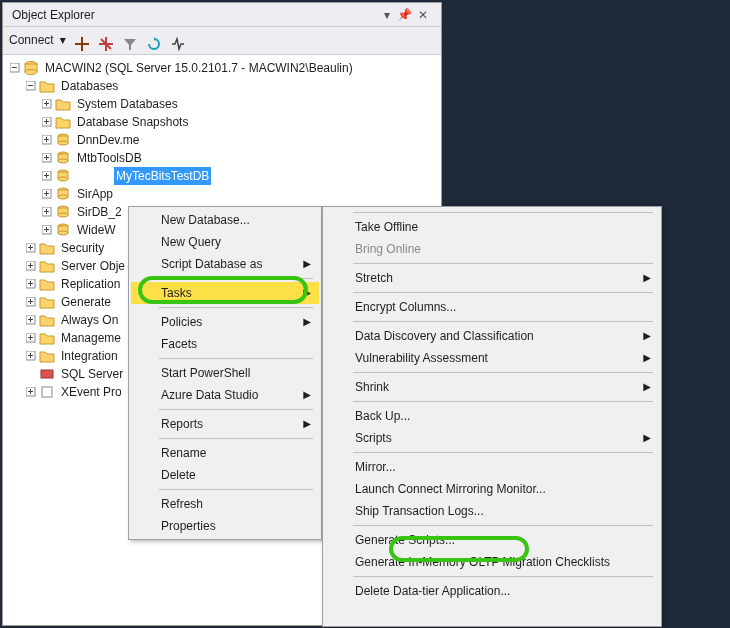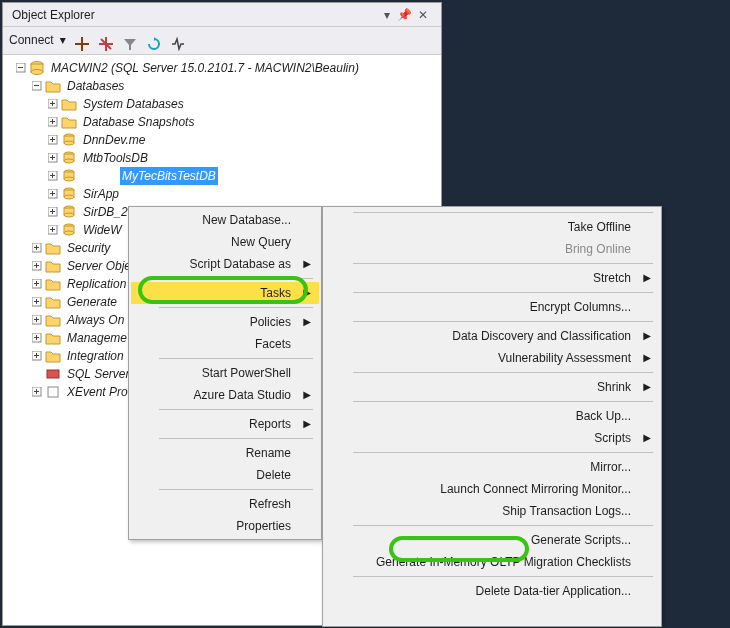--- a/index.html
+++ b/index.html
@@ -4,33 +4,33 @@
 <style>
   * { box-sizing: border-box; font-family: "Segoe UI", Tahoma, sans-serif; font-size: 12px; }
   body { margin: 0; background: #1e2a3a; width: 730px; height: 628px; position: relative; overflow: hidden; }
   .panel { position: absolute; left: 2px; top: 2px; width: 440px; height: 624px; border: 1px solid #999; background: #fff; }
   .title-bar { background: #eeeef2; height: 24px; line-height: 24px; padding: 0 9px; border-bottom: 1px solid #ccc; display: flex; align-items: center; }
   .title-bar .title { flex: 1; color: #1e1e1e; }
   .title-bar .ctl { width: 18px; text-align: center; color: #555; cursor: default; user-select: none; }
   .toolbar { background: #eeeef2; height: 28px; line-height: 28px; padding: 0 6px; border-bottom: 1px solid #ccc; display: flex; align-items: flex-end; gap: 4px; }
   .toolbar .txt { padding-right: 2px; color: #1e1e1e; }
   .toolbar .tb-icon { width: 20px; height: 20px; display: inline-flex; align-items: center; justify-content: center; color: #444; }
-  .tree { padding: 4px 8px; color: #1e1e1e; user-select: none; font-style: italic; }
+  .tree { padding: 4px 2px; color: #1e1e1e; user-select: none; }
   .node { white-space: nowrap; height: 18px; line-height: 18px; display: flex; align-items: center; }
   .exp { width: 12px; height: 12px; display: inline-flex; align-items: center; justify-content: center; color: #606060; margin-right: 2px; }
   .exp svg { display:block; }
   .ic { width: 16px; height: 16px; margin-right: 4px; display: inline-flex; align-items: center; justify-content: center; }
   .lbl { padding: 0 2px; }
   .sel { background: #3399ff; color: #fff; margin-left: 39px; }
   .ind0 { padding-left: 4px; }
   .ind1 { padding-left: 20px; }
   .ind2 { padding-left: 36px; }
   
   .menu { position: absolute; background: #f0f0f0; border: 1px solid #a0a0a0; box-shadow: 2px 2px 4px rgba(0,0,0,0.25); padding: 2px; }
-  .menu-item { position: relative; height: 22px; line-height: 22px; padding: 0 28px 0 30px; color: #1e1e1e; cursor: default; text-align: right; }
+  .menu-item { position: relative; height: 22px; line-height: 22px; padding: 0 28px 0 30px; color: #1e1e1e; cursor: default; }
   .menu-item.disabled { color: #8a8a8a; }
   .menu-item.hover { background: #fde047; }
   .menu-item .arrow { position: absolute; right: 8px; top: 0; line-height: 22px; color: #1e1e1e; font-size: 10px; }
   .menu-sep { height: 1px; background: #c0c0c0; margin: 3px 6px 3px 28px; }
   .ring { position: absolute; border: 4px solid #39c313; border-radius: 14px; pointer-events: none; }
   #ring1 { left: 138px; top: 276px; width: 170px; height: 28px; }
   #ring2 { left: 389px; top: 536px; width: 140px; height: 26px; }
 </style>
 </head>
 <body>

